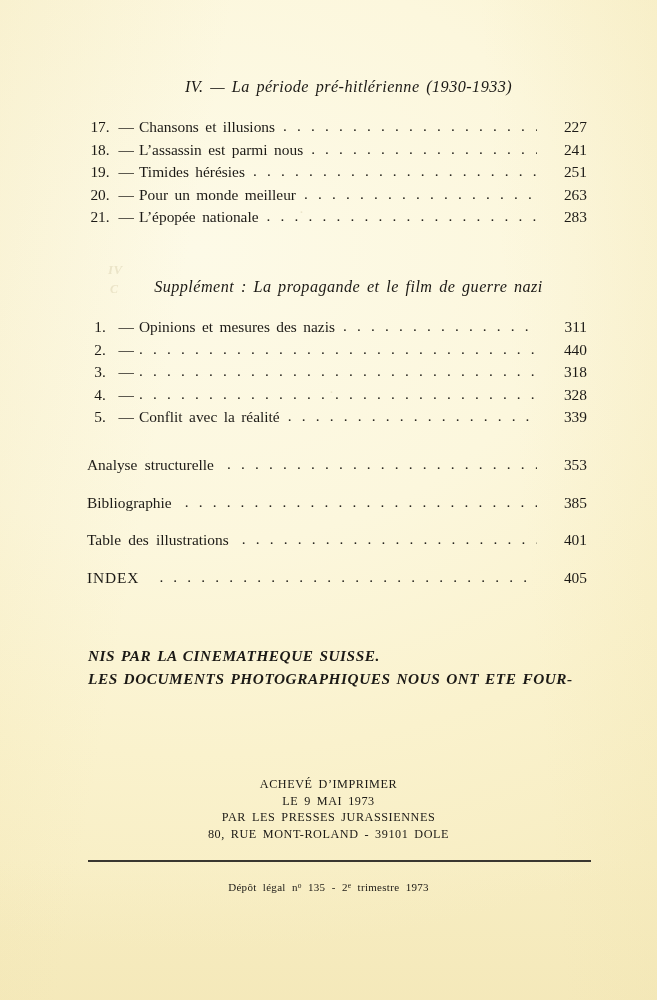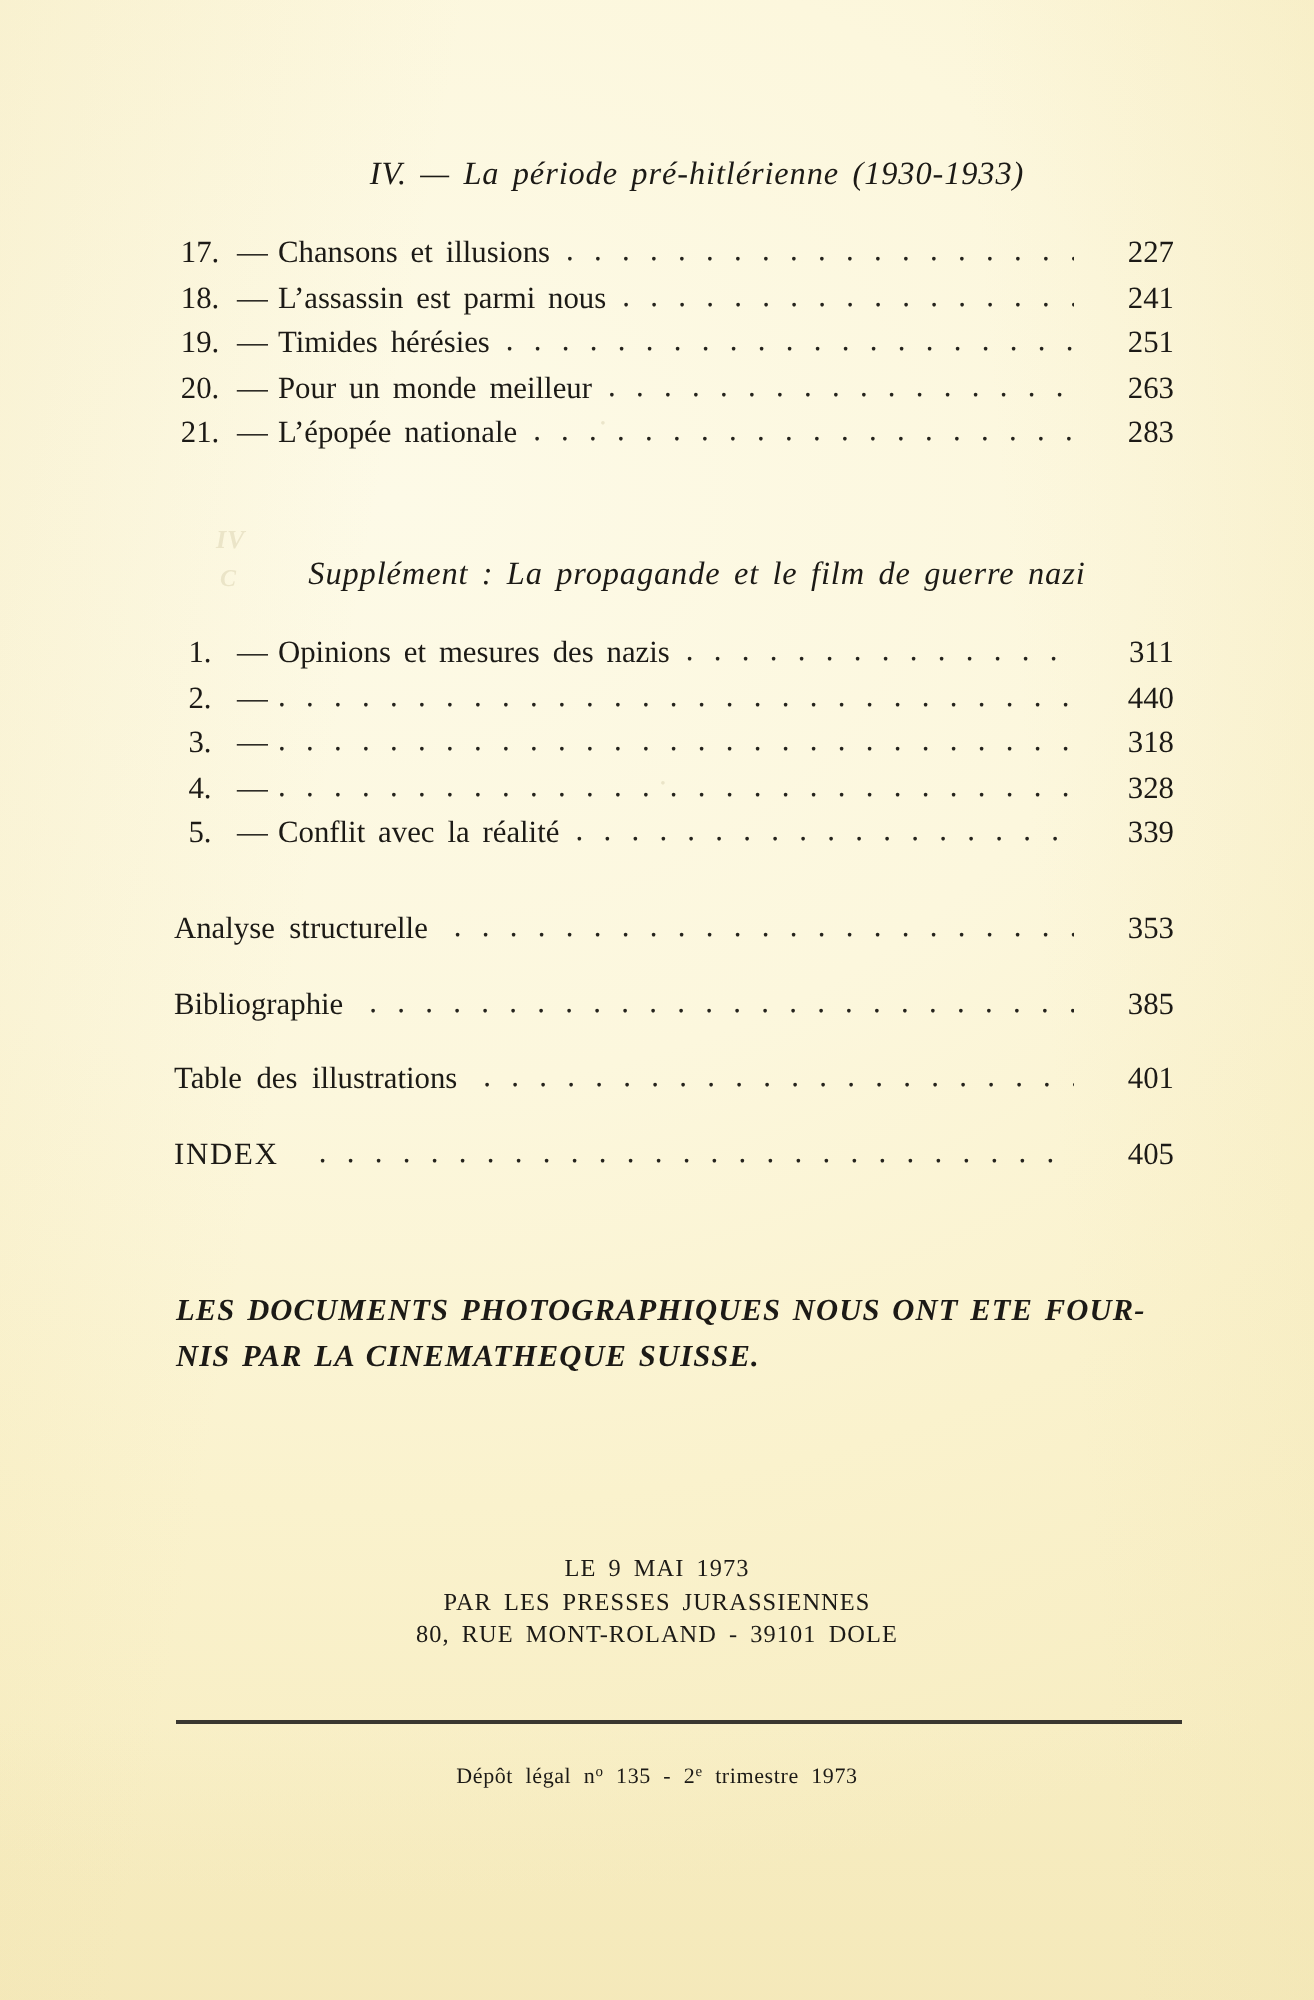--- a/index.html
+++ b/index.html
@@ -294,25 +294,26 @@
         <span class="page-no">401</span>
       </div>
       <div class="bm-row index">
         <span class="title">INDEX</span>
         <span class="leader">. . . . . . . . . . . . . . . . . . . . . . . . . . . . . . . . . . . . . . . . . . . . . . . . . . . . . . . . . . . .</span>
         <span class="page-no">405</span>
       </div>
     </div>
 
     <div id="credit">
+      <div>NIS PAR LA CINEMATHEQUE SUISSE.</div>
       <div>LES DOCUMENTS PHOTOGRAPHIQUES NOUS ONT ETE FOUR-</div>
-      <div>NIS PAR LA CINEMATHEQUE SUISSE.</div>
     </div>
 
     <div id="colophon">
+      <div class="line">ACHEVÉ D’IMPRIMER</div>
       <div class="line">LE 9 MAI 1973</div>
       <div class="line">PAR LES PRESSES JURASSIENNES</div>
       <div class="line">80, RUE MONT-ROLAND - 39101 DOLE</div>
     </div>
 
     <div id="rule"></div>
 
     <div id="deposit">
       <span>Dépôt légal n</span><sup>o</sup>
       <span>135</span>

